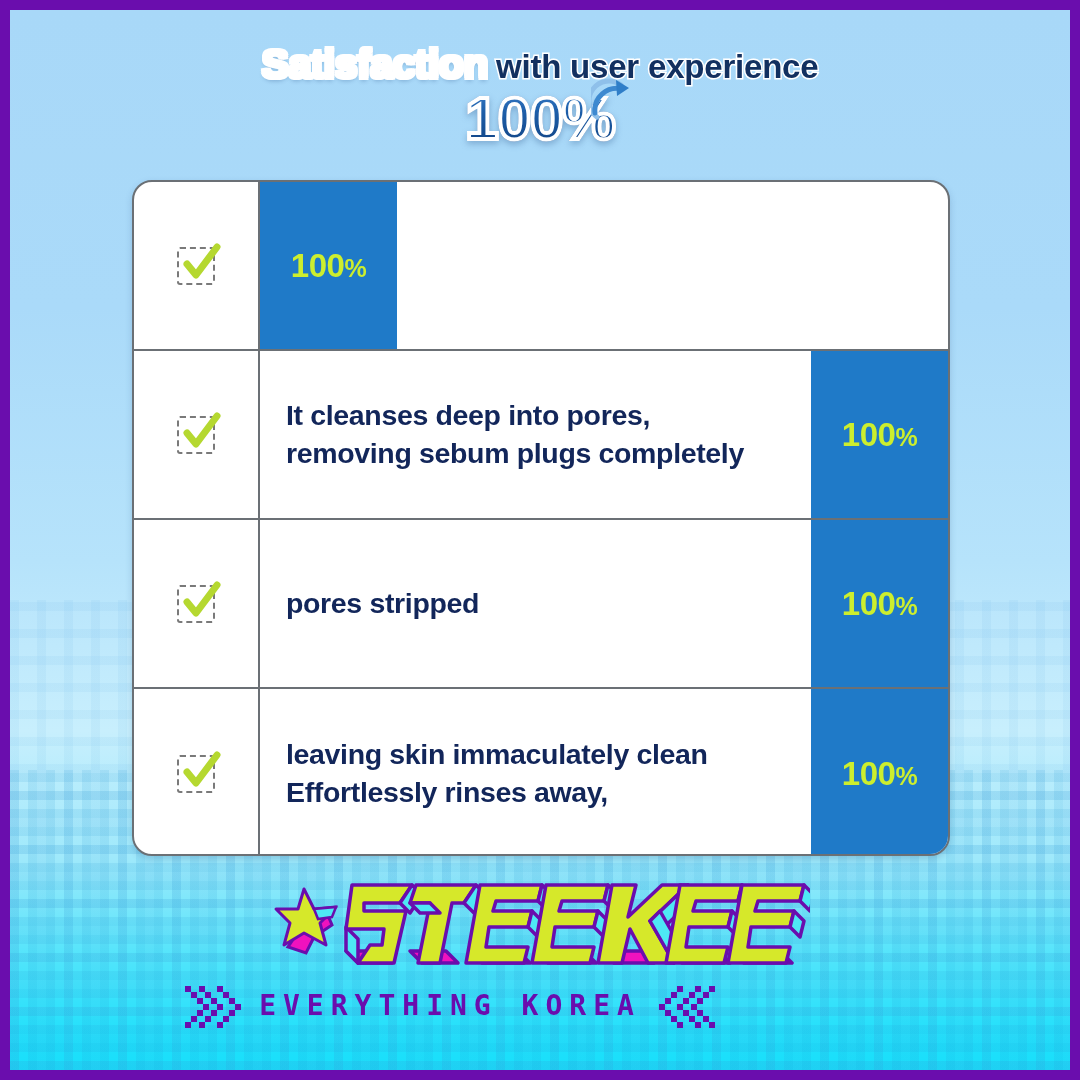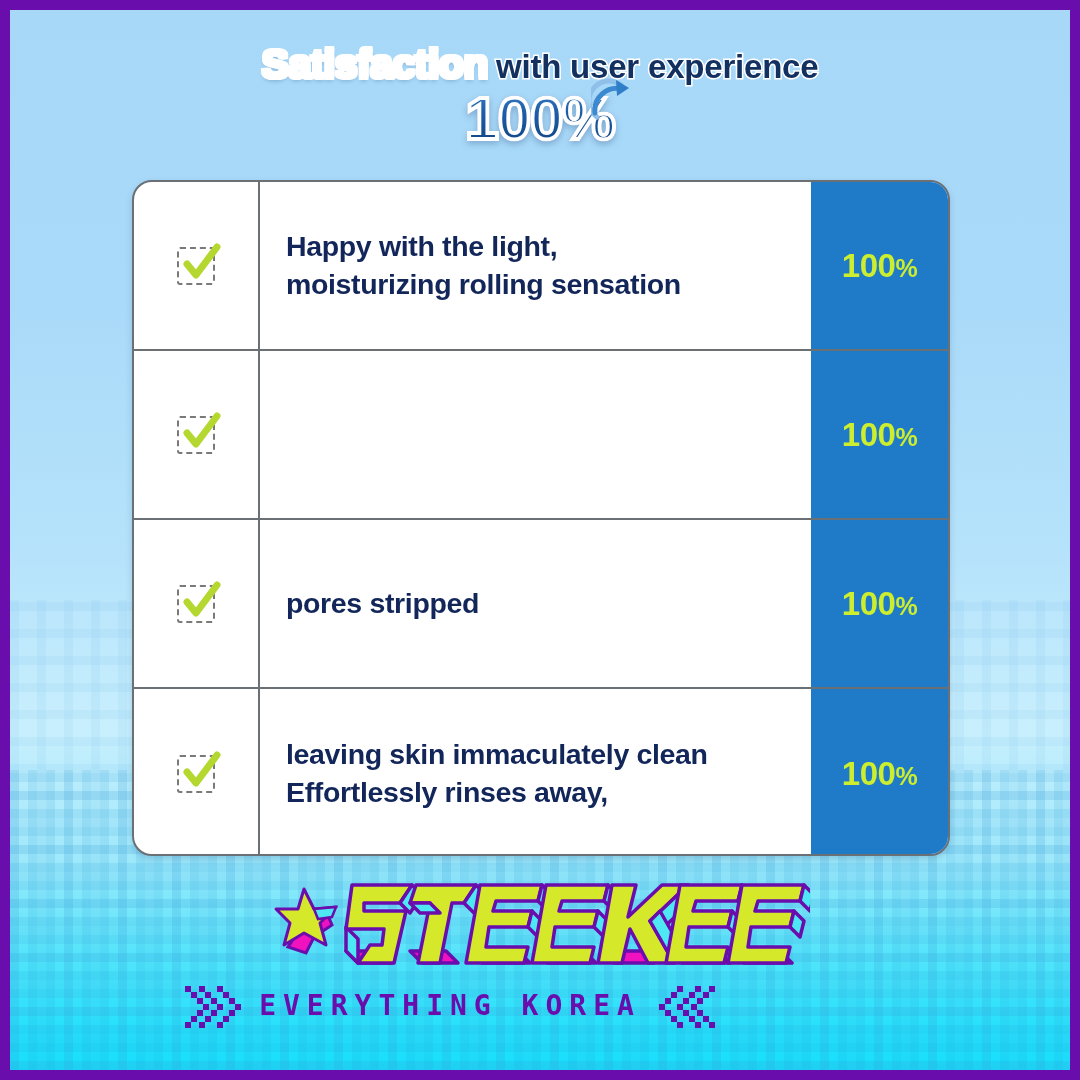--- a/index.html
+++ b/index.html
@@ -176,42 +176,38 @@
 
       <div class="row">
         <div class="c-check">
           <div class="chk">
             <div class="box"></div>
             <svg viewBox="0 0 44 44">
               <path d="M8 22 L17 33 L38 5" fill="none" stroke="#b5d830" stroke-width="7" stroke-linecap="round" stroke-linejoin="round"></path>
             </svg>
           </div>
         </div>
-        <div class="c-text">
-          <div>
-            <div class="line">Happy with the light,</div>
-            <div class="line">moisturizing rolling sensation</div>
-          </div>
-        </div>
         <div class="c-pct">
           <div class="v"><span>100</span><span class="sfx">%</span></div>
         </div>
       </div>
 
       <div class="row">
         <div class="c-check">
           <div class="chk">
             <div class="box"></div>
             <svg viewBox="0 0 44 44">
               <path d="M8 22 L17 33 L38 5" fill="none" stroke="#b5d830" stroke-width="7" stroke-linecap="round" stroke-linejoin="round"></path>
             </svg>
           </div>
         </div>
         <div class="c-text">
           <div>
+            <div class="line">It cleanses deep into pores,</div>
+            <div class="line">removing sebum plugs completely</div>
           </div>
         </div>
         <div class="c-pct">
           <div class="v"><span>100</span><span class="sfx">%</span></div>
         </div>
       </div>
 
       <div class="row">
         <div class="c-check">
           <div class="chk">

